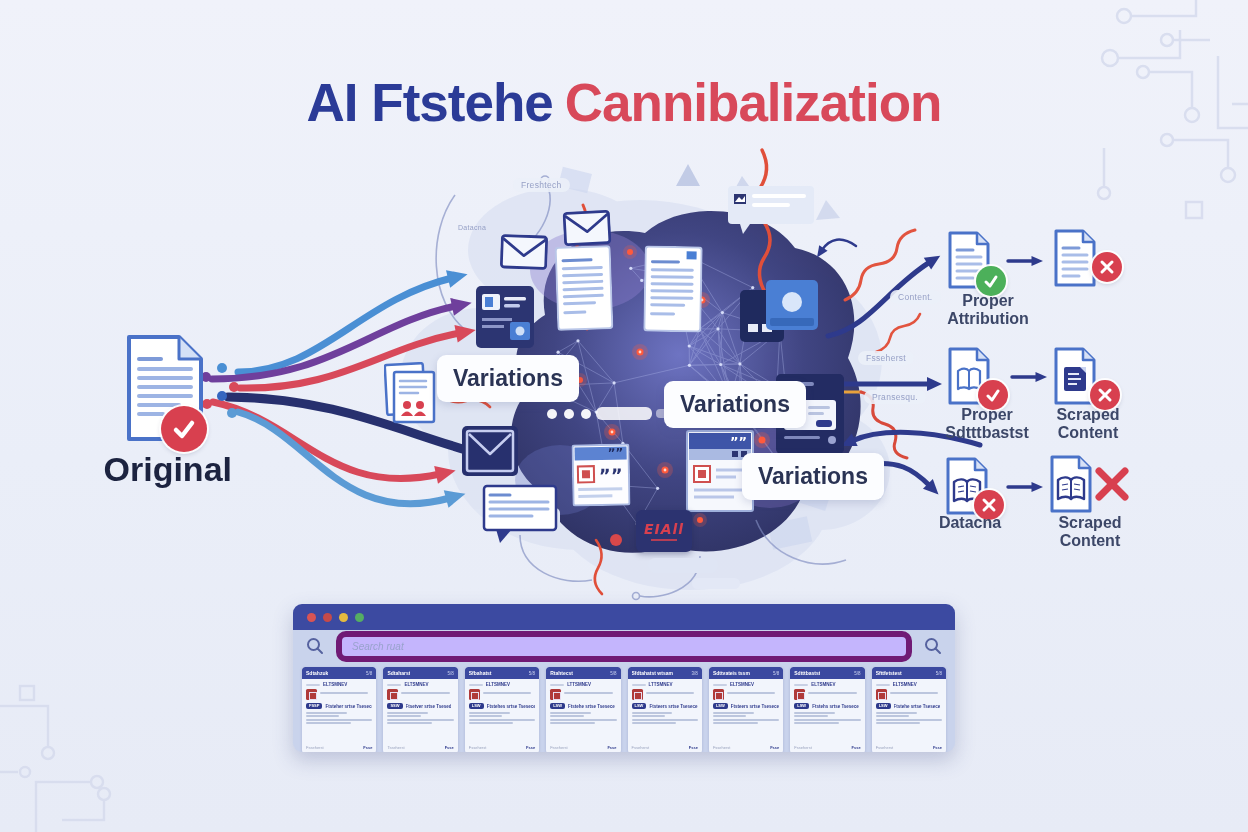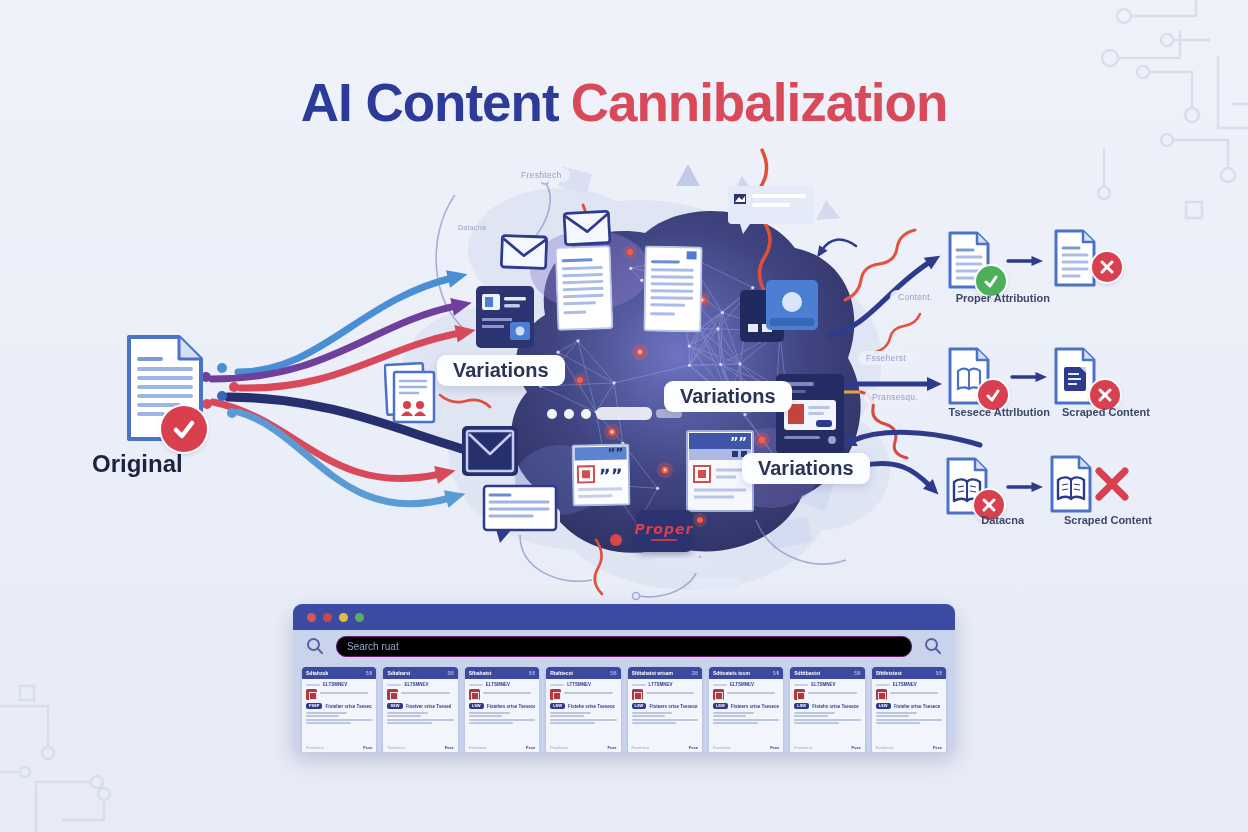--- a/index.html
+++ b/index.html
@@ -10,28 +10,28 @@
   .abs{position:absolute;}
   svg{display:block;}
 
   
   .title{position:absolute;left:0;right:0;top:72px;text-align:center;
          font-size:53px;font-weight:bold;letter-spacing:-1px;}
   .title .t-blue{color:#2b3b97;}
   .title .t-red{color:#d8495a;margin-left:12px;}
 
   
-  .pill{position:absolute;background:#fcfdff;border-radius:9px;padding:4px 16px;
-        font-size:20px;font-weight:600;color:#2a3354;
+  .pill{position:absolute;background:#fcfdff;border-radius:9px;padding:10px 16px;
+        font-size:23px;font-weight:600;color:#2a3354;
         box-shadow:0 3px 8px rgba(60,70,130,.18);}
   .chip{position:absolute;background:rgba(235,239,248,.9);border-radius:9px;
         padding:2px 8px;font-size:8.5px;color:#96a0c6;letter-spacing:.3px;}
   .chip.bare{background:none;}
-  .olabel{position:absolute;font-size:11px;font-weight:bold;color:#3c4768;text-align:right;}
-  .orig-label{position:absolute;font-size:24px;font-weight:600;color:#1c2340;text-align:left;}
+  .olabel{position:absolute;font-size:16px;font-weight:bold;color:#3c4768;text-align:center;}
+  .orig-label{position:absolute;font-size:34px;font-weight:600;color:#1c2340;text-align:right;}
 
   
   .badge{position:absolute;border-radius:50%;display:flex;align-items:center;justify-content:center;
          box-shadow:0 0 0 2px rgba(255,255,255,.9),0 2px 5px rgba(40,50,90,.25);}
   .badge.green{background:#4cb05a;}
   .badge.red{background:#d8404f;}
 
   
   .ai-card{position:absolute;background:#2c3370;border-radius:6px;display:flex;
            flex-direction:column;align-items:center;justify-content:center;
@@ -39,23 +39,23 @@
   .ai-card span{color:#d8404f;font-weight:bold;font-size:14px;letter-spacing:1px;
                 font-family:"DejaVu Sans",sans-serif;font-style:italic;}
   .ai-card .bar{width:26px;height:2px;background:#d8404f;margin-top:2px;opacity:.8;}
 
   
   .bwin{position:absolute;left:293px;top:604px;width:662px;height:148px;border-radius:9px;
         overflow:hidden;box-shadow:0 8px 20px rgba(60,70,130,.25);background:#c9d3ec;}
   .btitle{height:26px;background:#3c4aa1;display:flex;align-items:center;padding:0 14px;gap:7px;}
   .bdot{width:9px;height:9px;border-radius:50%;}
   .btool{height:32px;display:flex;align-items:center;padding:0 13px;}
-  .search-input{flex:1;margin:0 12px;height:19px;border-radius:10px;border:1px solid #701a75;
-        background:#000000;font-size:10px;color:#5a6494;padding:0 10px;outline:none;
-        font-family:"Liberation Sans",sans-serif;}
+  .search-input{flex:1;margin:0 12px;height:19px;border-radius:10px;border:6px solid #701a75;
+        background:#c4b5fd;font-size:10px;color:#5a6494;padding:0 10px;outline:none;
+        font-family:"Liberation Sans",sans-serif;font-style:italic;}
   .search-input::placeholder{color:#98a2cc;}
   .bcards{display:flex;gap:7px;padding:5px 9px;}
   .rcard{flex:1;height:84px;background:#f2f5fc;border-radius:3px;box-shadow:0 1px 3px rgba(60,70,130,.2);
          display:flex;flex-direction:column;padding:0 0 2px 0;overflow:hidden;}
   .rc-head{height:12px;background:#3b49a0;display:flex;align-items:center;justify-content:space-between;
            padding:0 4px;border-radius:3px 3px 0 0;}
   .rc-title{font-size:5px;font-weight:bold;color:#fff;white-space:nowrap;overflow:hidden;}
   .rc-count{font-size:4.5px;color:#ccd4f0;}
   .rc-meta{display:flex;align-items:center;gap:3px;padding:3px 4px 0 4px;}
   .rc-dash{width:14px;height:2px;background:#c8d0e4;border-radius:1px;}
@@ -562,28 +562,28 @@
   <svg class="abs" style="left:728px;top:186px" width="86" height="50">
     <rect x="0" y="0" width="86" height="38" rx="4" fill="#e4eaf7"></rect>
     <rect x="6" y="8" width="12" height="10" fill="#2c3572"></rect>
     <path d="M7 16 l4 -5 l3 3 l3 -4 v6 z" fill="#ffffff"></path>
     <rect x="24" y="8" width="54" height="4" rx="2" fill="#ffffff"></rect>
     <rect x="24" y="17" width="38" height="4" rx="2" fill="#ffffff"></rect>
     <polygon points="12,38 22,38 15,48" fill="#e4eaf7"></polygon>
   </svg>
 
   <div class="ai-card" style="left:636px;top:510px;width:56px;height:42px">
-    <span>Proper</span>
+    <span>EIAll</span>
     <div class="bar"></div>
   </div>
 
   <div class="abs" style="left:648px;top:558px;width:70px;height:15px;border-radius:8px;background:#dfe5f4;"></div>
   <div class="abs" style="left:692px;top:578px;width:48px;height:11px;border-radius:6px;background:#e3e8f6;"></div>
 
-  <div class="chip" style="left:513px;top:168px">Freshtech</div>
+  <div class="chip" style="left:513px;top:178px">Freshtech</div>
   <div class="chip bare" style="left:450px;top:222px;font-size:7px">Datacna</div>
   <div class="chip" style="left:890px;top:290px">Content.</div>
   <div class="chip" style="left:858px;top:351px">Fsseherst</div>
   <div class="chip" style="left:864px;top:390px">Pransesqu.</div>
 
   <div class="pill" style="left:437px;top:355px">Variations</div>
   <div class="pill" style="left:664px;top:381px">Variations</div>
   <div class="pill" style="left:742px;top:453px">Variations</div>
 
   <svg class="abs" style="left:123px;top:333px" width="84" height="110">
@@ -626,21 +626,21 @@
   </div>
 
   <svg class="abs" style="left:946px;top:346px" width="46" height="60" viewBox="0 0 46 60">
       <use href="#sdoc-book"></use>
     </svg>
   <div class="badge red" style="left:978px;top:380px;width:30px;height:30px">
     <svg width="20" height="20">
         <polyline points="5,11 9,15 15,6" fill="none" stroke="#ffffff" stroke-width="3" stroke-linecap="round" stroke-linejoin="round"></polyline>
       </svg>
   </div>
-  <div class="olabel" style="left:924px;top:406px;width:126px">Tsesece Attrlbution</div>
+  <div class="olabel" style="left:924px;top:406px;width:126px">Proper Sdtttbastst</div>
   <svg class="abs" style="left:1052px;top:346px" width="46" height="60" viewBox="0 0 46 60">
       <use href="#sdoc-darkbook"></use>
     </svg>
   <div class="badge red" style="left:1090px;top:380px;width:30px;height:30px">
     <svg width="16" height="16">
         <line x1="3" y1="3" x2="13" y2="13" stroke="#fff" stroke-width="3" stroke-linecap="round"></line>
         <line x1="13" y1="3" x2="3" y2="13" stroke="#fff" stroke-width="3" stroke-linecap="round"></line>
       </svg>
   </div>
   <div class="olabel" style="left:1026px;top:406px;width:124px">Scraped Content</div>
@@ -658,21 +658,21 @@
   <svg class="abs" style="left:1048px;top:454px" width="46" height="60" viewBox="0 0 46 60">
       <use href="#sdoc-openbook"></use>
     </svg>
   <svg class="abs" style="left:1094px;top:466px" width="36" height="36">
     <line x1="5" y1="5" x2="31" y2="31" stroke="#d8404f" stroke-width="7" stroke-linecap="round"></line>
     <line x1="31" y1="5" x2="5" y2="31" stroke="#d8404f" stroke-width="7" stroke-linecap="round"></line>
   </svg>
   <div class="olabel" style="left:1028px;top:514px;width:124px">Scraped Content</div>
 
   <div class="title">
-    <span class="t-blue">AI Content</span><span class="t-red">Cannibalization</span>
+    <span class="t-blue">AI Ftstehe</span><span class="t-red">Cannibalization</span>
   </div>
 
   <div class="bwin">
     <div class="btitle">
       <span class="bdot" style="background:#d95454"></span>
       <span class="bdot" style="background:#c64a4a"></span>
       <span class="bdot" style="background:#e5bb3f"></span>
       <span class="bdot" style="background:#55ae63"></span>
     </div>
     <div class="btool">

